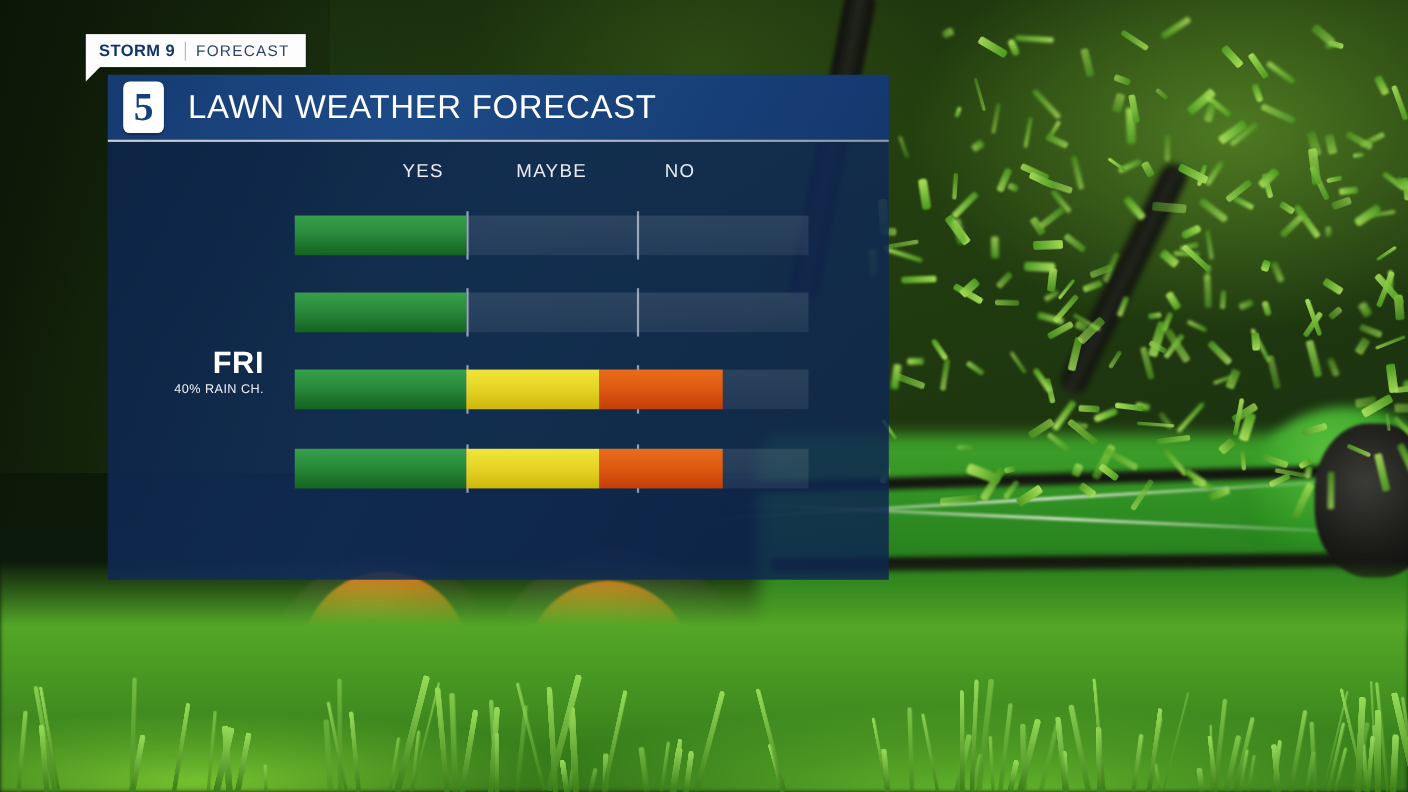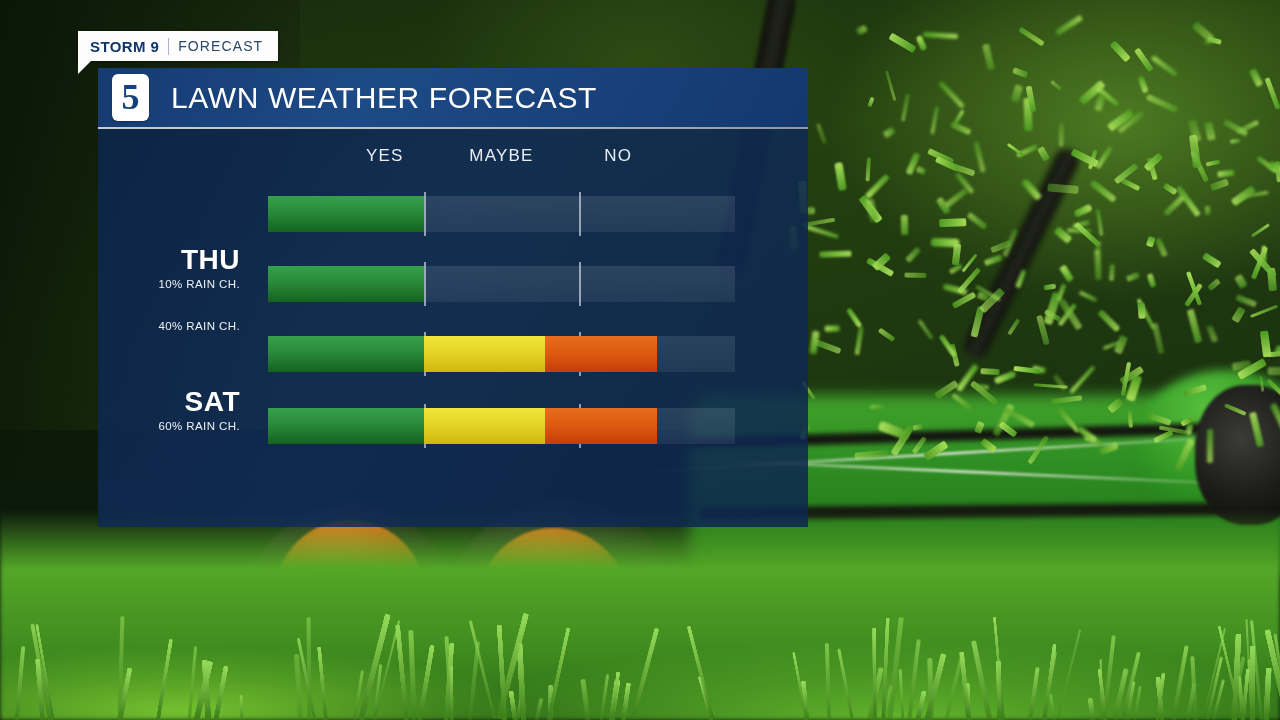--- a/index.html
+++ b/index.html
@@ -901,47 +901,40 @@
 
   <div id="rows">
       <div class="row" style="top: 128px;">
         <div class="track">
           <div class="divider" style="left: 155.511px;"></div>
           <div class="divider" style="left: 311.489px;"></div>
           <div class="seg yes" style="left: 0px; width: 155.511px;"></div>
         </div>
       </div>
       <div class="row" style="top: 198px;">
-        <div class="row-label" style="top: -20px;">
-          <div class="row-day">THU</div>
-          <div class="row-sub">10% RAIN CH.</div>
-        </div>
         <div class="track">
           <div class="divider" style="left: 155.511px;"></div>
           <div class="divider" style="left: 311.489px;"></div>
           <div class="seg yes" style="left: 0px; width: 155.511px;"></div>
         </div>
       </div>
       <div class="row" style="top: 268px;">
         <div class="row-label" style="top: -20px;">
+          <div class="row-day">FRI</div>
           <div class="row-sub">40% RAIN CH.</div>
         </div>
         <div class="track">
           <div class="divider" style="left: 155.511px;"></div>
           <div class="divider" style="left: 311.489px;"></div>
           <div class="seg yes" style="left: 0px; width: 155.511px;"></div>
           <div class="seg maybe" style="left: 155.511px; width: 121.42px;"></div>
           <div class="seg no" style="left: 276.931px; width: 112.08px;"></div>
         </div>
       </div>
       <div class="row" style="top: 340px;">
-        <div class="row-label" style="top: -20px;">
-          <div class="row-day">SAT</div>
-          <div class="row-sub">60% RAIN CH.</div>
-        </div>
         <div class="track">
           <div class="divider" style="left: 155.511px;"></div>
           <div class="divider" style="left: 311.489px;"></div>
           <div class="seg yes" style="left: 0px; width: 155.511px;"></div>
           <div class="seg maybe" style="left: 155.511px; width: 121.42px;"></div>
           <div class="seg no" style="left: 276.931px; width: 112.08px;"></div>
         </div>
       </div>
     </div>
 

